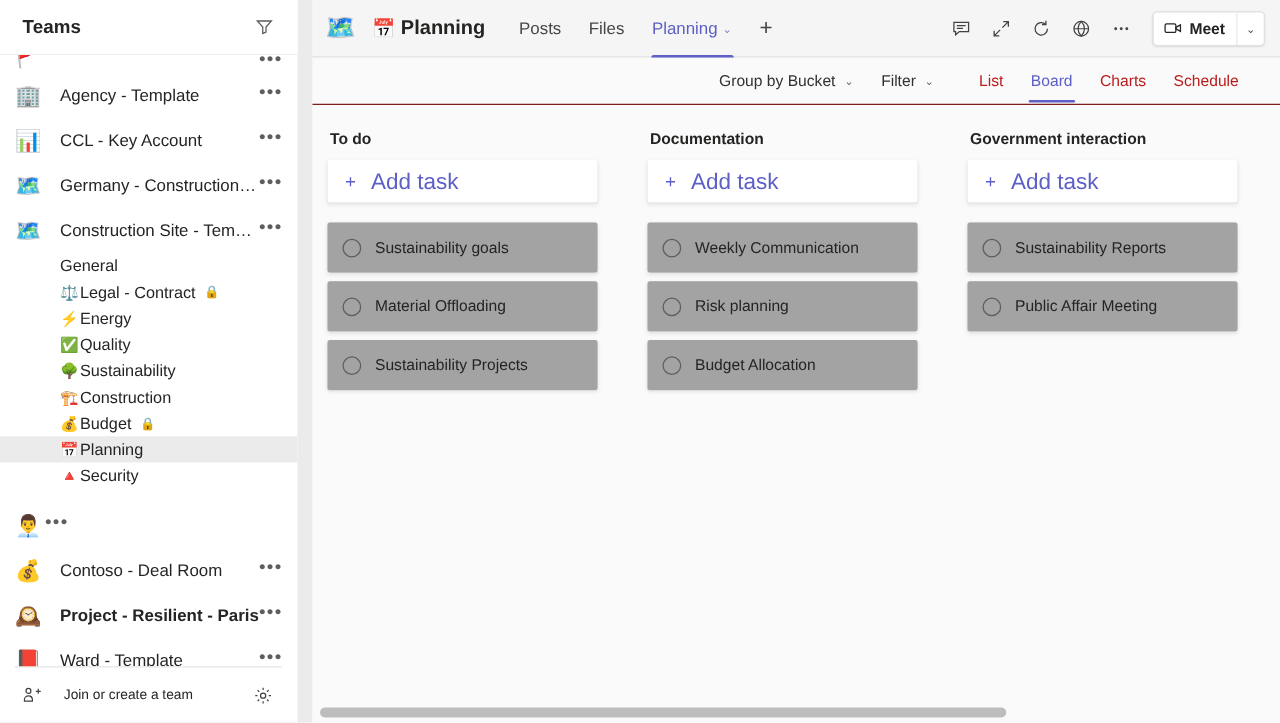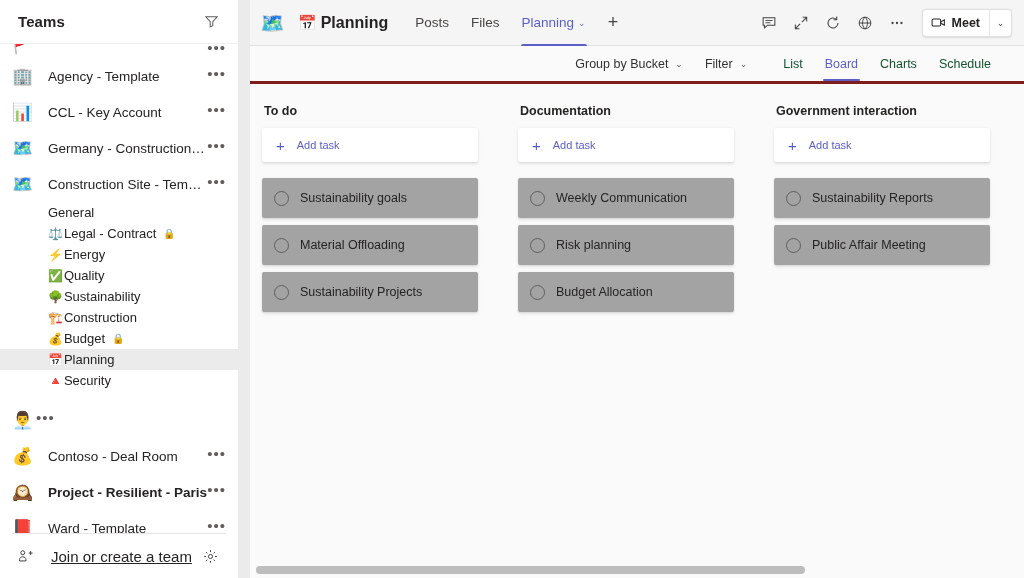--- a/index.html
+++ b/index.html
@@ -89,21 +89,21 @@
     margin: 0 12px;
     padding: 0;
   }
   .join-row {
     display: flex; align-items: center;
     height: 44px;
     padding: 0 4px 0 0;
     cursor: pointer;
   }
   .join-icon { width: 28px; display: flex; justify-content: center; align-items: center; color: #424242; }
-  .join-label { flex: 1; margin-left: 11px; font-size: 15px; color: #252423; text-decoration: underline; }
+  .join-label { flex: 1; margin-left: 11px; font-size: 11px; color: #252423; }
   .gear-btn {
     width: 24px; height: 24px; display: flex; align-items: center; justify-content: center;
     cursor: pointer; color: #424242;
   }
 
   .sidebar-gutter {
     width: 12px; flex: 0 0 12px; height: 578px;
     background: #ebebeb;
   }
 
@@ -181,33 +181,33 @@
     border-left: 1px solid #e8e8e8; cursor: pointer;
     font-size: 9px; color: #424242;
   }
 
   
   .planner-toolbar {
     height: 38px; flex: 0 0 38px;
     background: #fafafa;
     display: flex; align-items: center; justify-content: flex-end;
     padding: 0 22px 0 0;
-    border-bottom: 3px solid #7f1d1d;
+    border-bottom: 1px solid #7f1d1d;
   }
   .tb-item {
     display: flex; align-items: center; gap: 7px;
     font-size: 12.5px; color: #323130;
     padding: 0 11px; height: 30px; cursor: pointer;
     border-radius: 3px; white-space: nowrap;
   }
   .tb-item .chev { font-size: 9px; color: #605e5c; }
   .tb-divider { width: 14px; }
   .viewtabs { display: flex; align-items: center; height: 38px; }
   .vtab {
-    font-size: 12.5px; color: #14532d;
+    font-size: 12.5px; color: #b91c1c;
     padding: 0 11px; height: 38px;
     display: flex; align-items: center;
     cursor: pointer; position: relative; white-space: nowrap;
   }
   .vtab.active { color: #5b5fc7; }
   .vtab.active::after {
     content: ""; position: absolute;
     left: 9px; right: 9px; bottom: 2px; height: 2px;
     background: #5b5fc7; border-radius: 2px;
   }
@@ -228,21 +228,21 @@
     margin: 0 0 10px 2px;
   }
   .add-task-card {
     background: #ffffff; border-radius: 2px;
     height: 34px; display: flex; align-items: center;
     padding: 0 14px; gap: 12px; cursor: pointer;
     box-shadow: 0 1.6px 3.6px rgba(0,0,0,.09), 0 .3px .9px rgba(0,0,0,.06);
     margin-bottom: 16px;
   }
   .plus-glyph { font-size: 15px; color: #5b5fc7; font-weight: 300; line-height: 1; }
-  .add-task-label { font-size: 11px; color: #5b5fc7; }
+  .add-task-label { font-size: 18px; color: #5b5fc7; }
   .task-card {
     background: #a3a3a3; border-radius: 2px;
     min-height: 40px; display: flex; align-items: center;
     padding: 0 12px; gap: 11px; cursor: pointer;
     box-shadow: 0 1.6px 3.6px rgba(0,0,0,.09), 0 .3px .9px rgba(0,0,0,.06);
     margin-bottom: 7px;
   }
   .task-check {
     width: 15px; height: 15px; flex: 0 0 15px;
     border: 1.3px solid #605e5c; border-radius: 50%;

